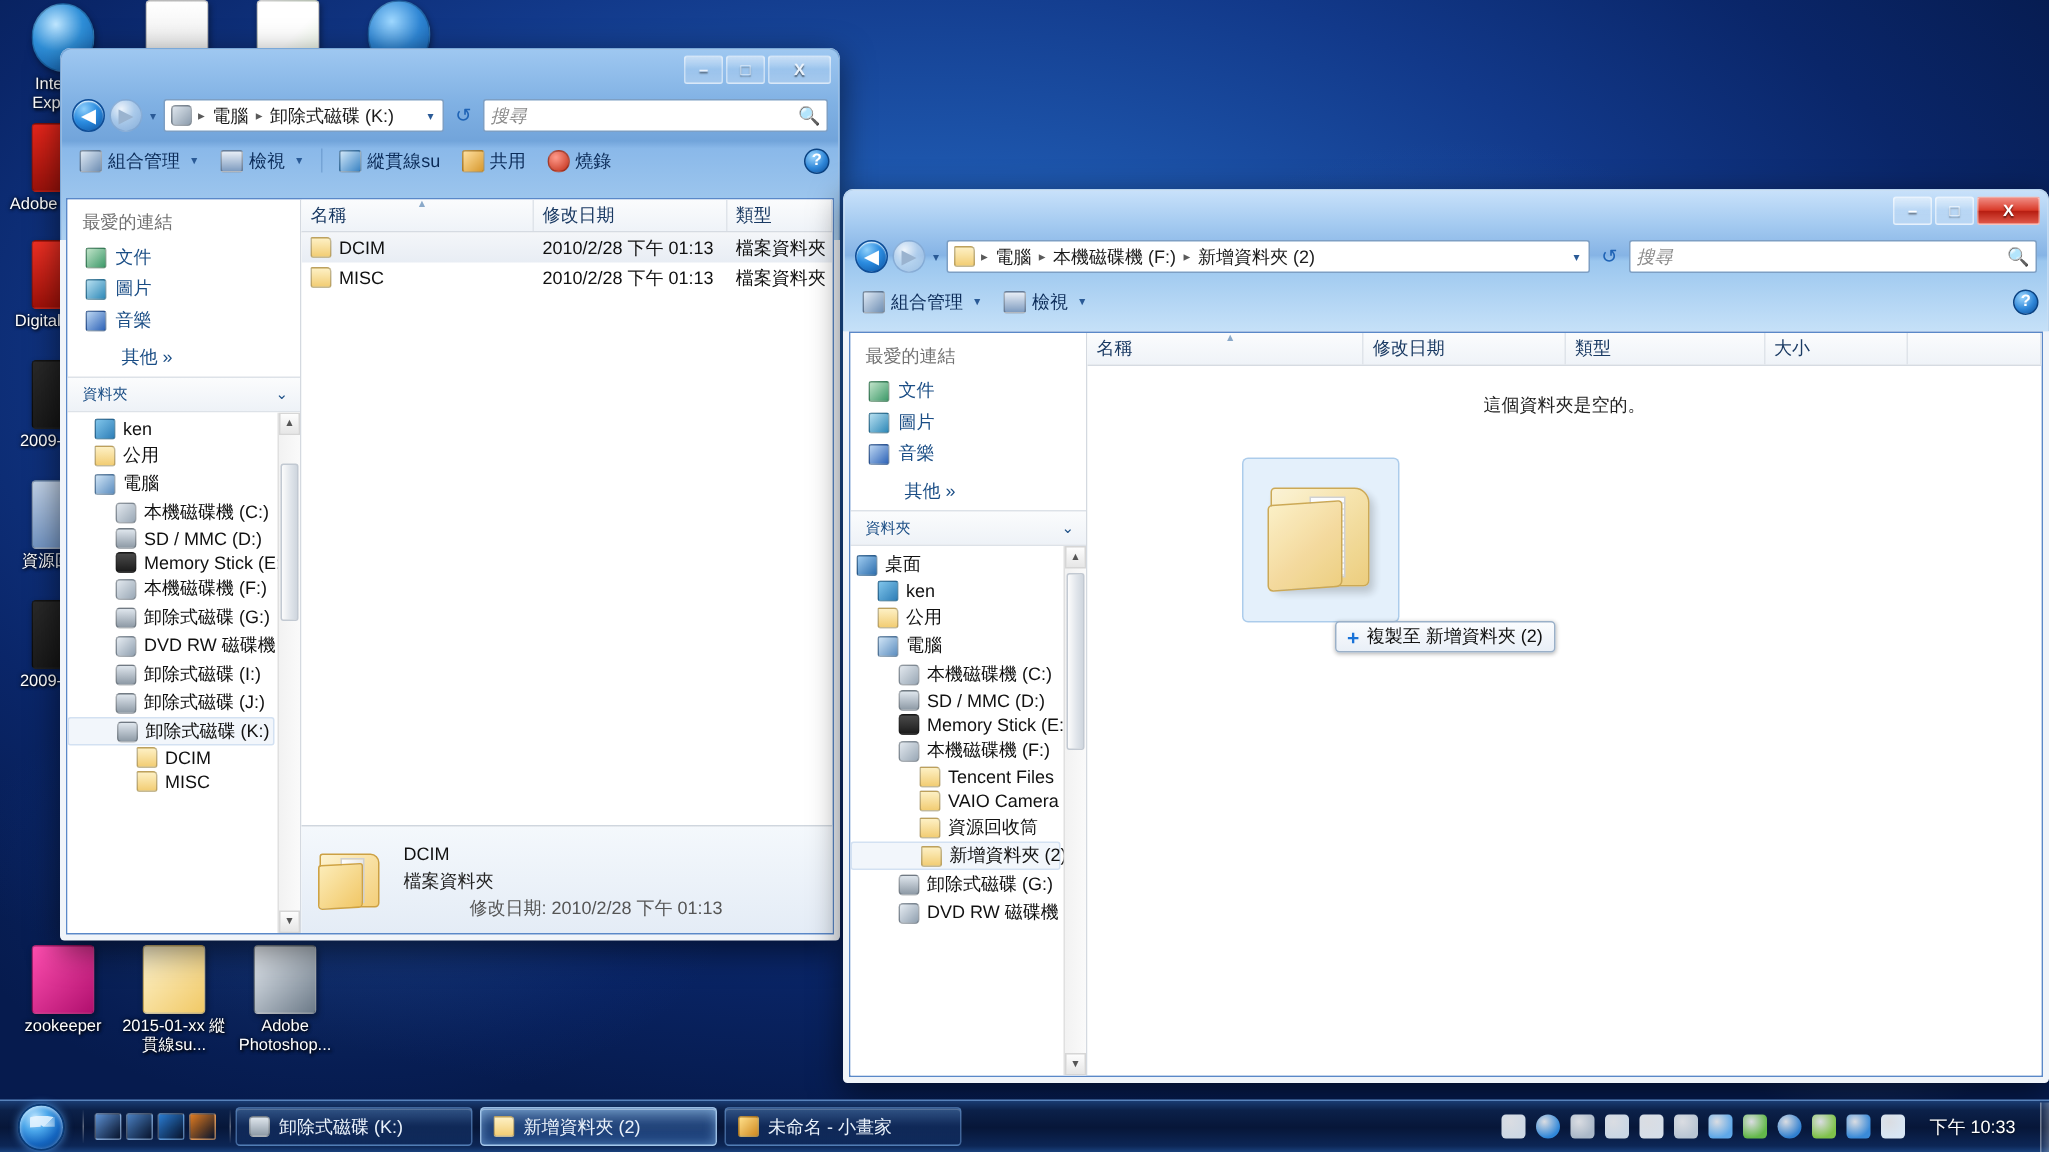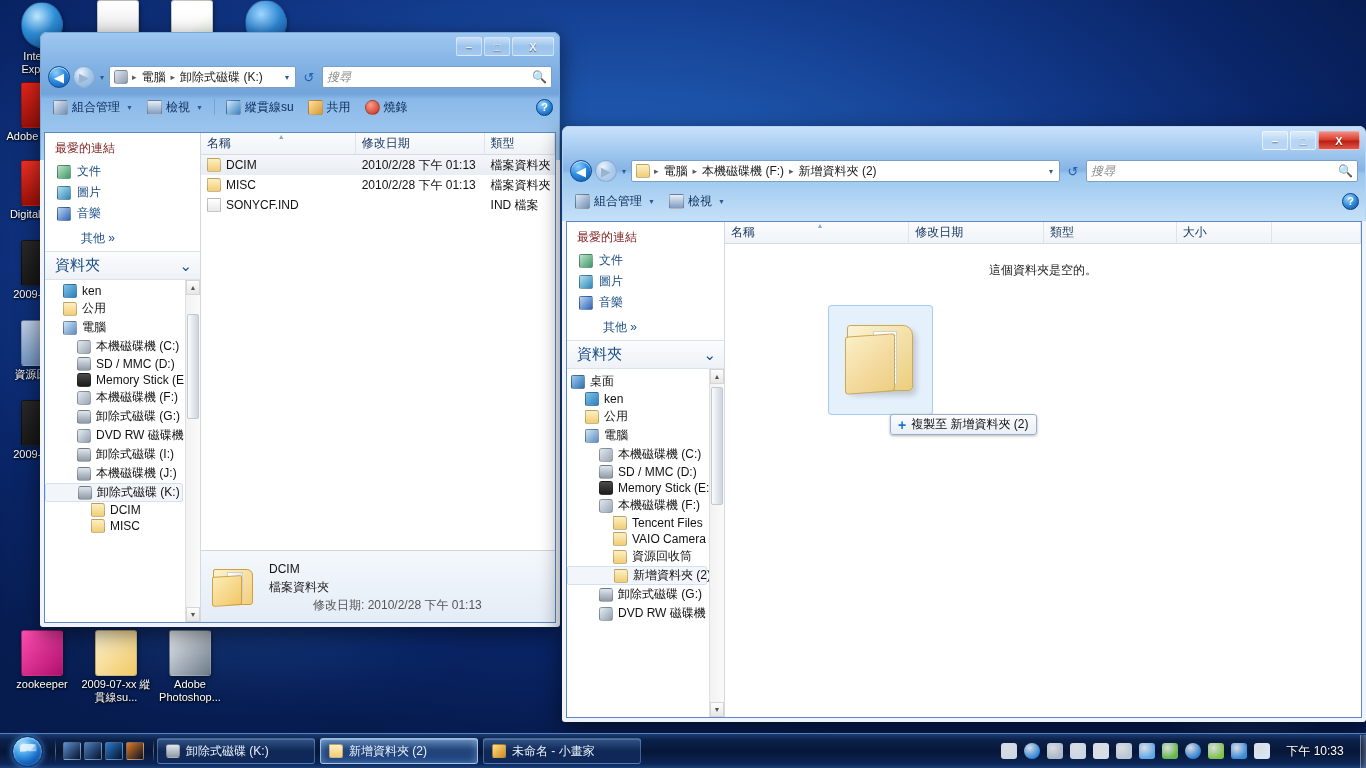--- a/index.html
+++ b/index.html
@@ -159,27 +159,27 @@
     background: radial-gradient(circle at 35% 28%, #9fd8ff 0%, #2e86d8 55%, #0c4b96 100%);
     color: #fff; font-size: 11px; font-weight: bold;
     display:flex; align-items:center; justify-content:center; cursor:pointer;
     border: 1px solid #0a4180;
   }
 
   
   .explorer { display: flex; height: 100%; }
   .nav-pane { width: 156px; background: #fff; border-right: 1px solid #d4d9e0; display:flex; flex-direction: column; }
   #win2 .nav-pane { width: 158px; }
-  .fav-head { padding: 7px 10px 4px; font-size: 12px; color: #7f1d1d; }
+  .fav-head { padding: 7px 10px 4px; font-size: 12px; color: #737373; }
   .fav-list { padding: 0 0 4px; }
   .fav-item { display:flex; align-items:center; gap: 6px; padding: 2px 10px 2px 12px; font-size: 12px; color: #1a4d85; cursor: pointer; }
   .fav-more { padding: 2px 10px 4px 36px; font-size: 12px; color: #1a4d85; cursor: pointer; }
   .folders-head {
     display: flex; align-items: center; justify-content: space-between;
-    padding: 4px 8px 4px 10px; font-size: 15px; color: #1a4d85;
+    padding: 4px 8px 4px 10px; font-size: 10px; color: #1a4d85;
     border-top: 1px solid #dde2e8; border-bottom: 1px solid #dde2e8;
     background: linear-gradient(to bottom, #fbfcfd, #eef2f7);
     cursor: pointer;
   }
   .tree-wrap { flex: 1; position: relative; overflow: hidden; background:#fff; }
   .tree { padding: 3px 0 0 0; }
   .tnode { display:flex; align-items:center; gap: 5px; font-size: 12px; color: #111; padding: 1px 2px 1px 4px; white-space: nowrap; cursor: pointer; }
   .tnode.sel { background: #f2f6fb; border: 1px solid #d3e1f2; border-radius: 2px; padding: 0 1px 0 3px; }
   .tscroll {
     position: absolute; right: 0; top: 0; bottom: 0; width: 15px;
@@ -391,21 +391,21 @@
       <div class="dicon" style="left: 4px; top: 400px;">
         <span class="glyph" style="width: 42px; background: linear-gradient(135deg, rgb(42, 42, 42), rgb(13, 13, 13)); border-radius: 3px; border: 1px solid rgba(0, 0, 0, 0.2); box-shadow: rgba(0, 0, 0, 0.4) 1px 2px 4px;"></span>
         <span class="lbl">2009-100問</span>
       </div>
       <div class="dicon" style="left: 4px; top: 630px;">
         <span class="glyph" style="width: 42px; background: linear-gradient(135deg, rgb(255, 79, 176), rgb(176, 16, 110)); border-radius: 3px; border: 1px solid rgba(0, 0, 0, 0.2); box-shadow: rgba(0, 0, 0, 0.4) 1px 2px 4px;"></span>
         <span class="lbl">zookeeper</span>
       </div>
       <div class="dicon" style="left: 78px; top: 630px;">
         <span class="glyph" style="width: 42px; background: linear-gradient(135deg, rgb(253, 243, 207), rgb(241, 201, 102)); border-radius: 3px; border: 1px solid rgba(0, 0, 0, 0.2); box-shadow: rgba(0, 0, 0, 0.4) 1px 2px 4px;"></span>
-        <span class="lbl">2009-07-xx 縱貫線su...</span>
+        <span class="lbl">2015-01-xx 縱貫線su...</span>
       </div>
       <div class="dicon" style="left: 152px; top: 630px;">
         <span class="glyph" style="width: 42px; background: linear-gradient(135deg, rgb(233, 238, 244), rgb(108, 122, 136)); border-radius: 3px; border: 1px solid rgba(0, 0, 0, 0.2); box-shadow: rgba(0, 0, 0, 0.4) 1px 2px 4px;"></span>
         <span class="lbl">Adobe Photoshop...</span>
       </div>
     </div>
 
   <div class="window" id="win1">
     <div class="win-glass">
       <div class="titlebar">
@@ -523,21 +523,21 @@
                 <div class="tnode" style="padding-left: 32px;">
                   <span class="ico-sq" style="width: 14px; height: 14px; display: inline-block; flex: 0 0 auto; position: relative; background: linear-gradient(135deg, rgb(230, 236, 242), rgb(144, 160, 176)); border: 1px solid rgba(0, 0, 0, 0.22); border-radius: 3px;"></span>
                   <span>DVD RW 磁碟機 (H:)</span>
                 </div>
                 <div class="tnode" style="padding-left: 32px;">
                   <span class="ico-sq" style="width: 14px; height: 14px; display: inline-block; flex: 0 0 auto; position: relative; background: linear-gradient(rgb(223, 230, 237), rgb(142, 154, 166)); border: 1px solid rgba(0, 0, 0, 0.22); border-radius: 3px;"></span>
                   <span>卸除式磁碟 (I:)</span>
                 </div>
                 <div class="tnode" style="padding-left: 32px;">
                   <span class="ico-sq" style="width: 14px; height: 14px; display: inline-block; flex: 0 0 auto; position: relative; background: linear-gradient(rgb(223, 230, 237), rgb(142, 154, 166)); border: 1px solid rgba(0, 0, 0, 0.22); border-radius: 3px;"></span>
-                  <span>本機磁碟機 (J:)</span>
+                  <span>卸除式磁碟 (J:)</span>
                 </div>
                 <div class="tnode sel" style="padding-left: 32px;">
                   <span class="ico-sq" style="width: 14px; height: 14px; display: inline-block; flex: 0 0 auto; position: relative; background: linear-gradient(rgb(223, 230, 237), rgb(142, 154, 166)); border: 1px solid rgba(0, 0, 0, 0.22); border-radius: 3px;"></span>
                   <span>卸除式磁碟 (K:)</span>
                 </div>
                 <div class="tnode" style="padding-left: 46px;">
                   <span class="ico-sq" style="width: 14px; height: 14px; display: inline-block; flex: 0 0 auto; position: relative; background: linear-gradient(rgb(253, 240, 196), rgb(242, 205, 116)); border: 1px solid rgba(0, 0, 0, 0.22); border-radius: 1px 3px 2px 2px;"></span>
                   <span>DCIM</span>
                 </div>
                 <div class="tnode" style="padding-left: 46px;">
@@ -575,28 +575,20 @@
                 <div class="cell" style="width: 148px;">2010/2/28 下午 01:13</div>
                 <div class="cell" style="width: 80px;">檔案資料夾</div>
               </div>
               <div class="row">
                 <div class="cell" style="width: 178px;">
                   <span class="ico-sq" style="width: 14px; height: 14px; display: inline-block; flex: 0 0 auto; position: relative; background: linear-gradient(rgb(253, 240, 196), rgb(242, 205, 116)); border: 1px solid rgba(0, 0, 0, 0.22); border-radius: 1px 3px 2px 2px;"></span>
                   <span>MISC</span>
                 </div>
                 <div class="cell" style="width: 148px;">2010/2/28 下午 01:13</div>
                 <div class="cell" style="width: 80px;">檔案資料夾</div>
-              </div>
-              <div class="row">
-                <div class="cell" style="width: 178px;">
-                  <span class="ico-sq" style="width: 14px; height: 14px; display: inline-block; flex: 0 0 auto; position: relative; background: linear-gradient(rgb(255, 255, 255), rgb(233, 233, 233)); border: 1px solid rgba(0, 0, 0, 0.22); border-radius: 1px;"></span>
-                  <span>SONYCF.IND</span>
-                </div>
-                <div class="cell" style="width: 148px;"></div>
-                <div class="cell" style="width: 80px;">IND 檔案</div>
               </div>
             </div>
           <div class="details">
             <div class="bigfolder">
               <div class="bf-back"></div>
                 <div class="bf-paper"></div>
                 <div class="bf-front"></div>
             </div>
             <div class="meta">
               <div class="det-name">DCIM</div>

